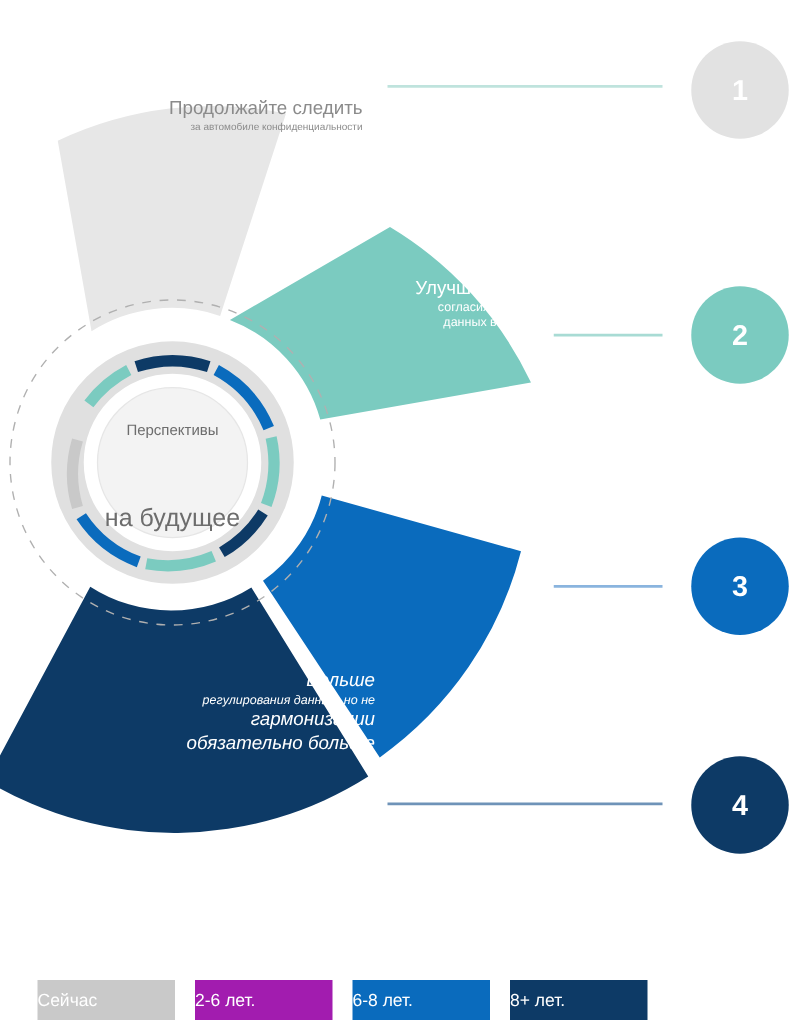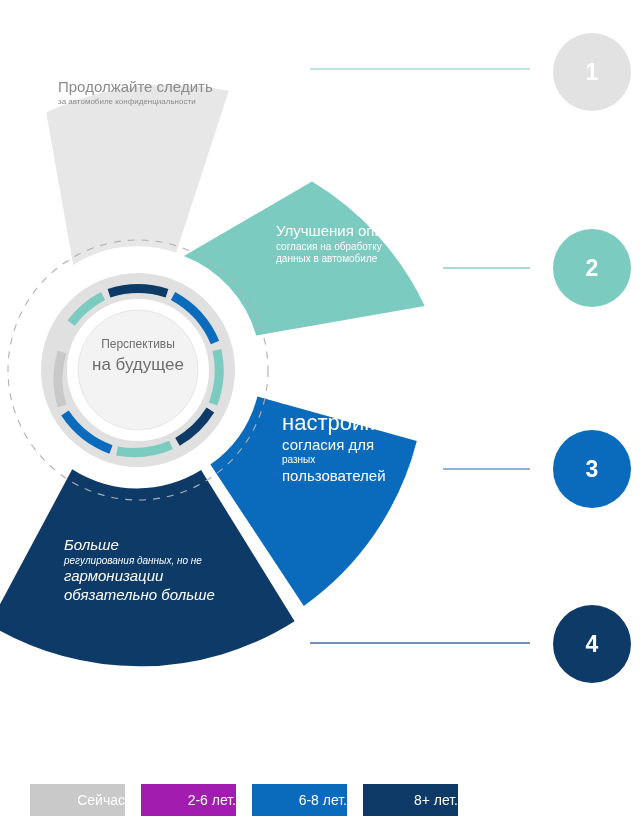--- a/index.html
+++ b/index.html
@@ -26,21 +26,21 @@
     position: absolute;
     left: 0; top: 0;
     width: 640px;
     height: 823px;
     overflow: visible;
   }
 
   
   .wedge-text {
     position: absolute;
-    text-align: left;
+    text-align: right;
     line-height: 1.24;
     pointer-events: none;
   }
   .wedge-text .l-big {
     display: block;
     font-size: 22px;
   }
   .wedge-text .l-mid {
     display: block;
     font-size: 15px;
@@ -63,21 +63,21 @@
   .center-label {
     position: absolute;
     left: 73px;
     top: 335px;
     width: 130px;
     text-align: center;
     color: #6d6d6d;
     pointer-events: none;
   }
   .center-label .c-sm { display: block; font-size: 12px; line-height: 1.5; }
-  .center-label .c-big { display: block; font-size: 17px; line-height: 1.45; }
+  .center-label .c-big { display: block; font-size: 20px; line-height: 1.45; margin-top: 48px; }
 
   
   .num-badge {
     position: absolute;
     width: 78px;
     height: 78px;
     border-radius: 50%;
     display: flex;
     align-items: center;
     justify-content: center;
@@ -92,25 +92,25 @@
 
   
   .legend {
     position: absolute;
     left: 30px;
     top: 784px;
     display: flex;
     gap: 16px;
   }
   .legend-item {
-    width: 95px;
+    width: 110px;
     height: 32px;
     display: flex;
     align-items: center;
-    justify-content: flex-end;
+    justify-content: flex-start;
     font-size: 14px;
     color: #ffffff;
   }
   .legend-item.gray { background: #c9c9c9; color: #ffffff; }
   .legend-item.teal { background: #a21caf; }
   .legend-item.blue { background: #0a6bbd; }
   .legend-item.navy { background: #0d3a66; }
 </style>
 </head>
 <body>
@@ -178,27 +178,20 @@
     <span class="l-mid">Продолжайте следить</span>
     <span class="l-xs">за автомобиле конфиденциальности</span>
   </div>
 
   <div class="wedge-text wt2">
     <span class="l-mid">Улучшения опций</span>
     <span class="l-sm">согласия на обработку</span>
     <span class="l-sm">данных в автомобиле</span>
   </div>
 
-  <div class="wedge-text wt3">
-    <span class="l-mid">Автоматическая</span>
-    <span class="l-big">настройка</span>
-    <span class="l-mid">согласия для</span>
-    <span class="l-sm">разных</span>
-    <span class="l-mid">пользователей</span>
-  </div>
 
   <div class="wedge-text wt4">
     <span class="l-mid">Больше</span>
     <span class="l-sm">регулирования данных, но не</span>
     <span class="l-mid">гармонизации</span>
     <span class="l-mid">обязательно больше</span>
   </div>
 
   <div class="center-label">
     <span class="c-sm">Перспективы</span>

